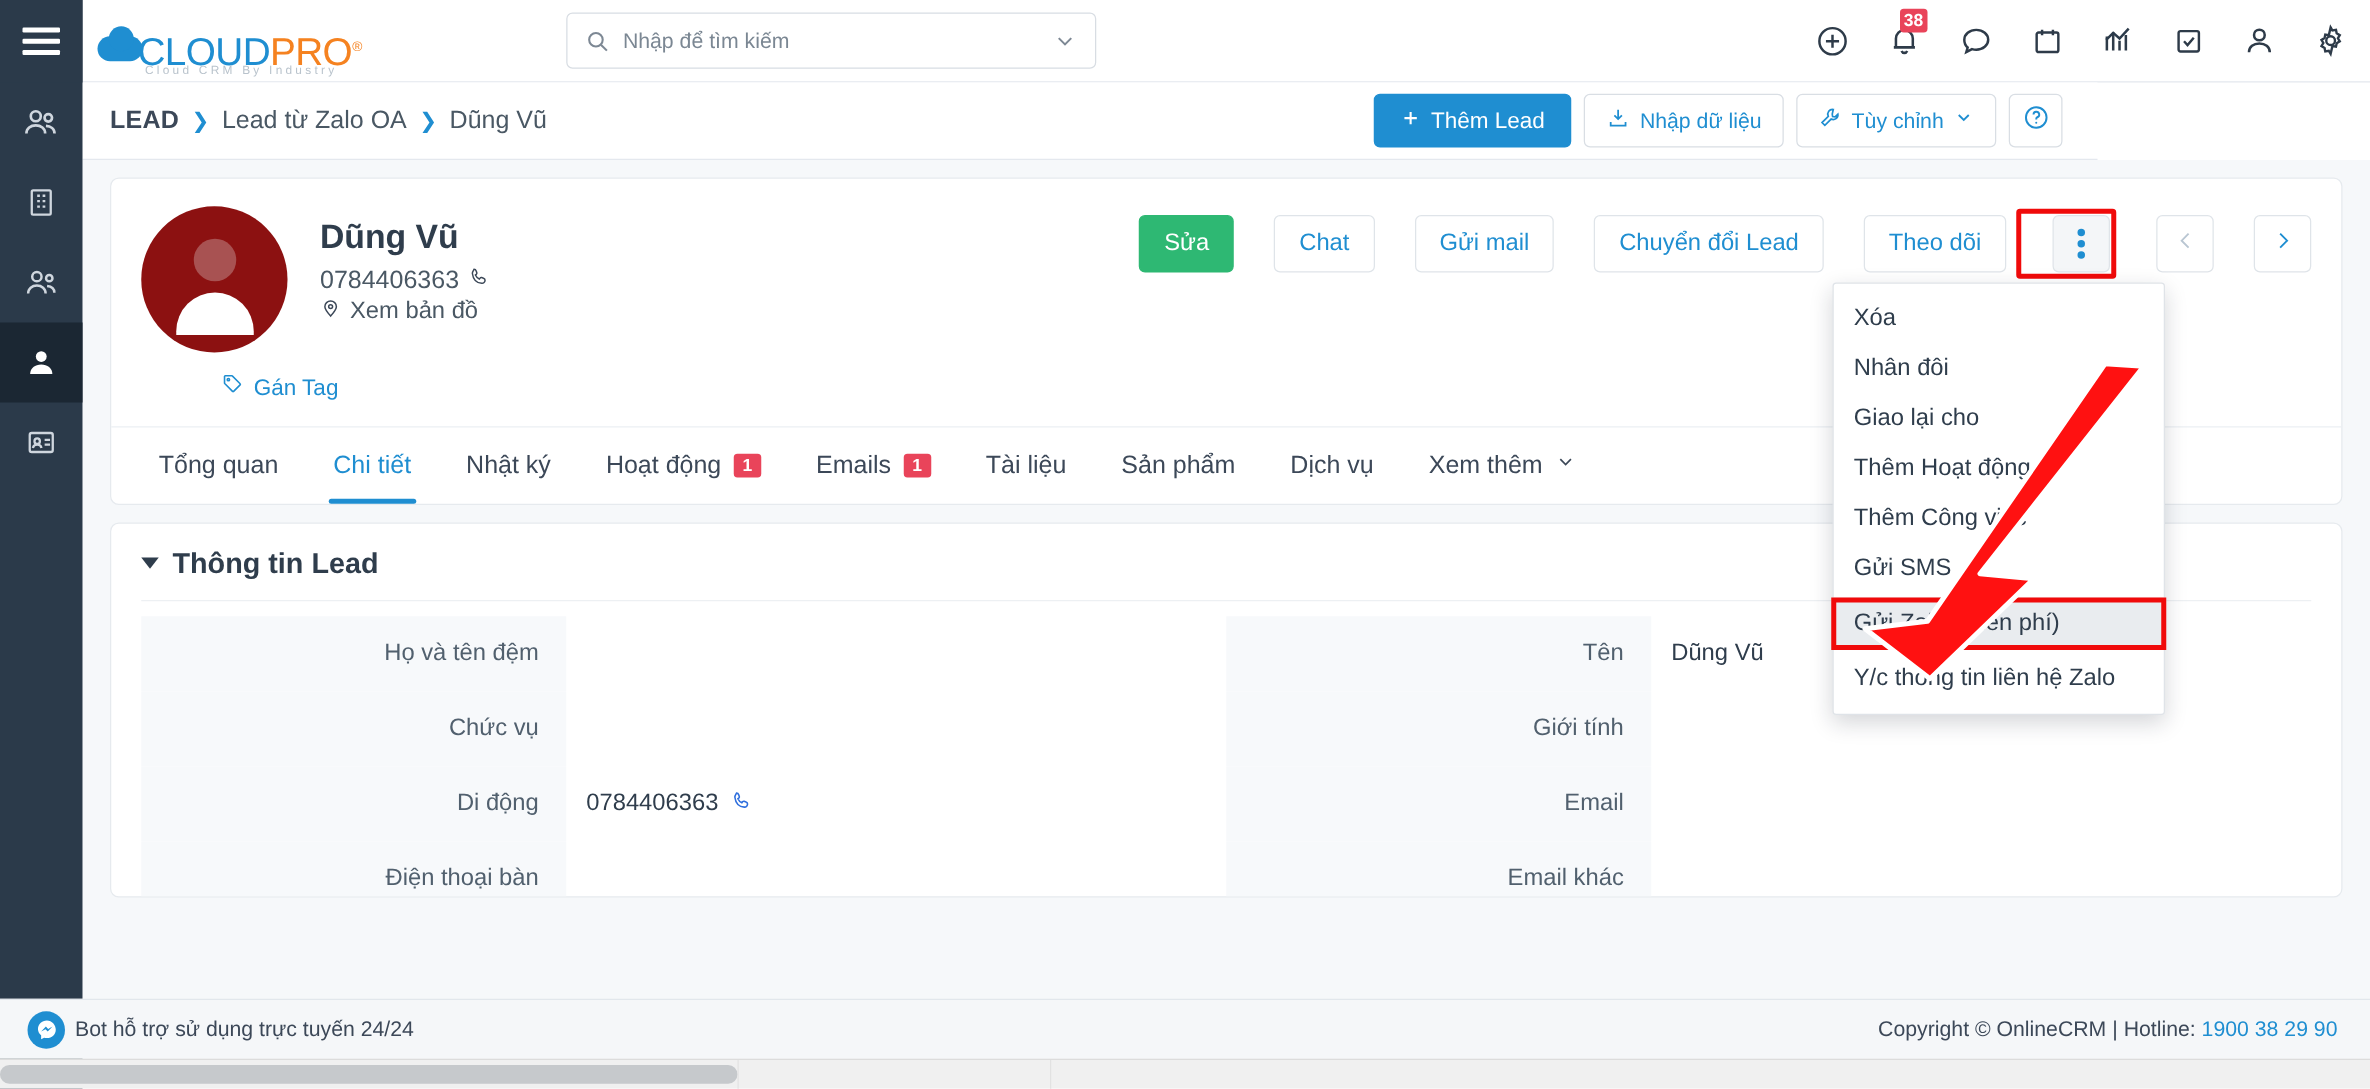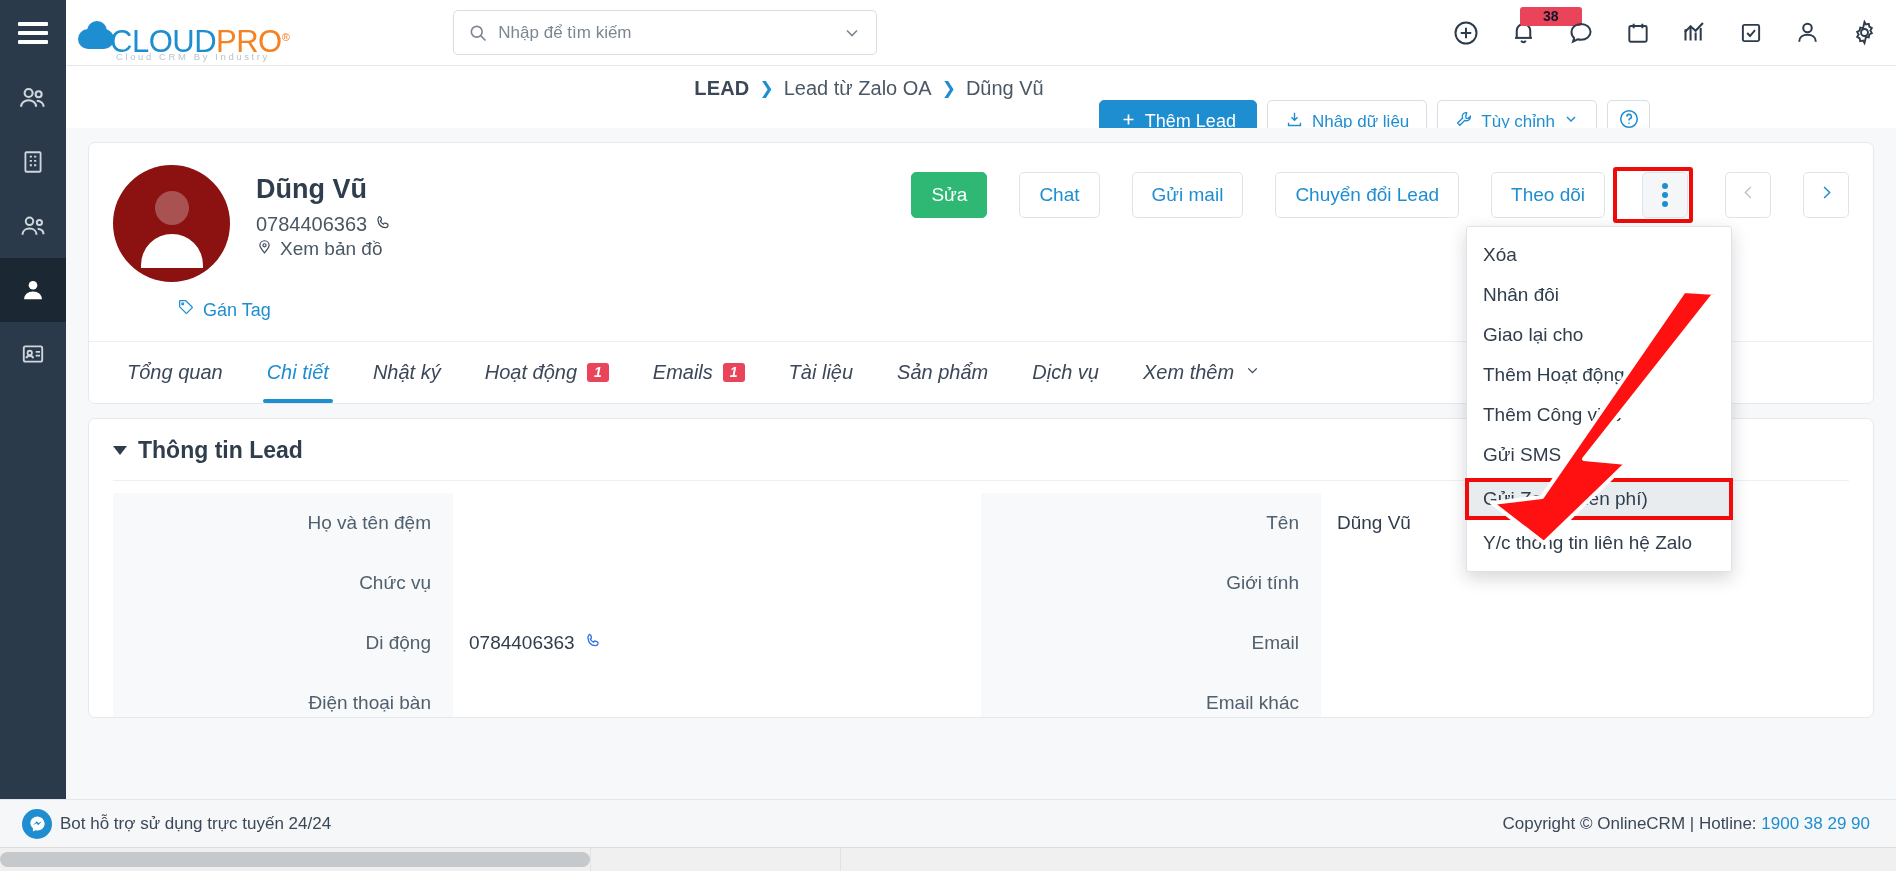--- a/index.html
+++ b/index.html
@@ -80,32 +80,32 @@
   .searchbox input::placeholder { color: #7b8793; }
   .searchbox .caret { color: #7d8894; display:flex; }
 
   .topicons {
     margin-left: auto; margin-right: 18px;
     display: flex; align-items: center; gap: 30px;
   }
   .ticon { position: relative; color: #2e3b49; display: flex; align-items: center; }
   .badge-red {
     position: absolute; top: -12px; left: 10px;
-    background: #e9445a; color: #0f172a;
+    background: #e9445a; color: #ffffff;
     font-size: 14px; font-weight: 600;
-    border-radius: 3px; padding: 1px 23px 2px; line-height: 1.15;
+    border-radius: 3px; padding: 1px 3px 2px; line-height: 1.15;
   }
 
   
   .crumbbar {
-    position: absolute; left: 66px; top: 77px;
+    position: absolute; left: 66px; top: 66px;
     width: 1612px; height: 62px;
     background: #ffffff;
     border-bottom: 1px solid #e4e8ee;
-    display: flex; align-items: center; padding: 0 28px 0 22px; flex-direction: column;
+    display: flex; align-items: center; padding: 0 28px 0 22px;
   }
   .crumb { display: flex; align-items: center; font-size: 20px; }
   .crumb .c0 { font-weight: 700; color: #3c4858; letter-spacing: .2px; }
   .crumb .sep { color: #1f8ed1; margin: 0 10px; font-size: 17px; }
   .crumb .c { color: #4a5864; }
   .crumbbtns { margin-left: auto; display: flex; align-items: center; gap: 10px; }
   .btn {
     height: 43px; border-radius: 5px; border: 1px solid #d9dee4;
     background: #fff; color: #1f8ed1; font-size: 17px;
     display: flex; align-items: center; gap: 8px; padding: 0 17px;
@@ -183,21 +183,21 @@
 
   
   .tabs {
     display: flex; align-items: flex-end; gap: 0;
     border-top: 1px solid #eceff3; padding: 0 24px;
     height: 62px;
   }
   .tab {
     font-size: 20px; color: #3c4858; padding: 0 22px;
     height: 61px; display: flex; align-items: center; gap: 10px;
-    cursor: pointer; position: relative; font-style: italic;
+    cursor: pointer; position: relative;
   }
   .tab:first-child { padding-left: 14px; }
   .tab.active { color: #1f8ed1; }
   .tab.active::after {
     content: ""; position: absolute; left: 18px; right: 18px; bottom: 0;
     height: 4px; background: #1f8ed1; border-radius: 2px;
   }
   .tab .cbadge {
     background: #e9445a; color: #fff; font-size: 14px; font-weight: 600;
     border-radius: 3px; padding: 1px 7px 2px; line-height: 1.2;

